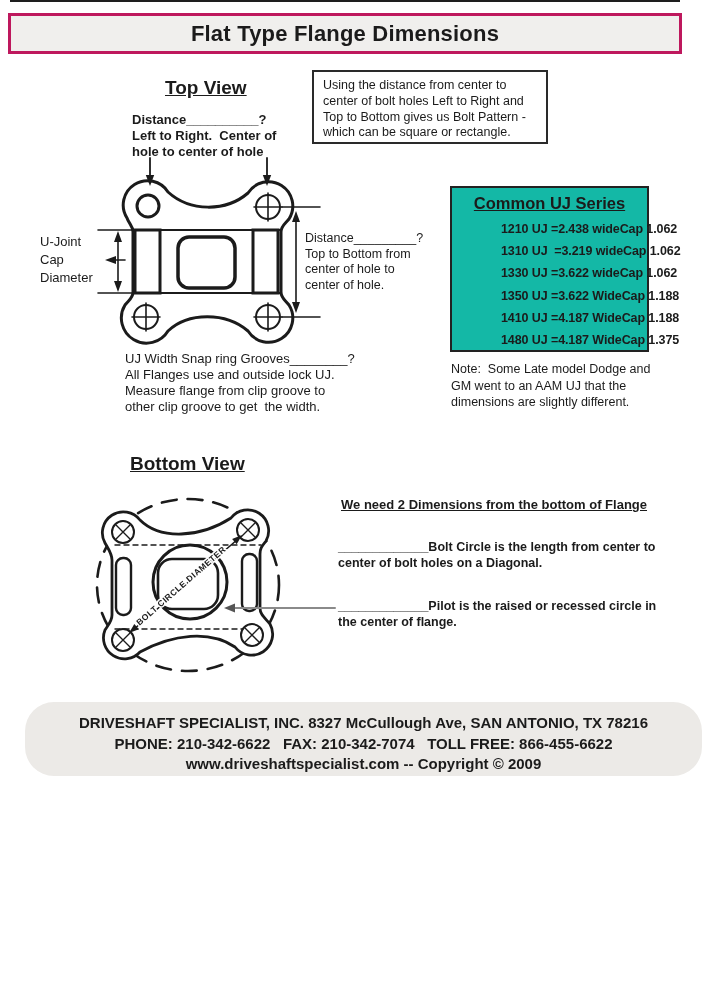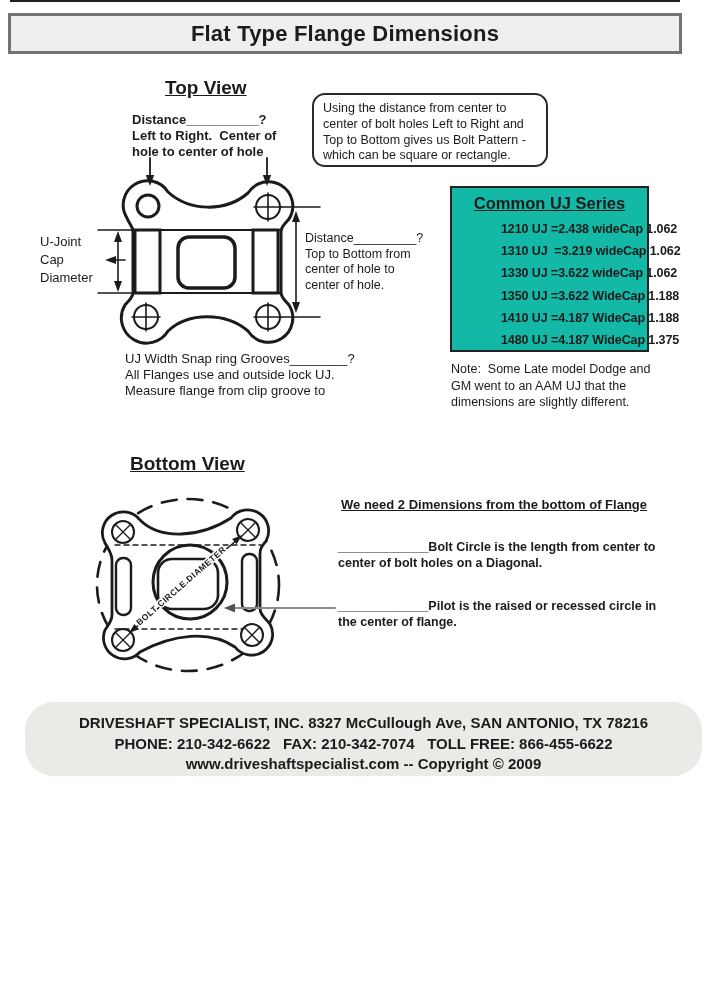--- a/index.html
+++ b/index.html
@@ -4,21 +4,21 @@
 <style>
   html,body{margin:0;padding:0;background:#fff;}
   .page{
     position:relative;width:725px;height:997px;background:#ffffff;
     font-family:"Liberation Sans", sans-serif;color:#1b1b1b;overflow:hidden;
   }
   .abs{position:absolute;}
   .line{white-space:pre;display:block;}
   .scanline{background:#1e1e1e;}
   .title-box{
-    box-sizing:border-box;border:3px solid #737373;background:#f0efed;
+    box-sizing:border-box;border:3px solid #be185d;background:#f0efed;
     text-align:center;font-weight:bold;font-size:22px;line-height:35px;
     letter-spacing:.2px;
   }
   .section-heading{font-weight:bold;font-size:19px;text-decoration:underline;}
   .body-text{font-size:13px;line-height:16px;}
   .small-text{font-size:12.5px;line-height:15.5px;}
   .info-box{
     box-sizing:border-box;border:2px solid #2a2a2a;background:#fff;
     padding:6px 9px;font-size:12.5px;line-height:15.8px;
   }
@@ -56,21 +56,21 @@
   </div>
 
   <div class="abs section-heading" style="left:165px;top:77px;">Top View</div>
 
   <div class="abs body-text" style="left:132px;top:112px;font-weight:bold;">
     <span class="line">Distance__________?</span>
     <span class="line">Left to Right.  Center of</span>
     <span class="line">hole to center of hole</span>
   </div>
 
-  <div class="abs info-box" style="left:312px;top:93px;width:236px;height:74px;border-radius:13px;">
+  <div class="abs info-box" style="left:312px;top:70px;width:236px;height:74px;">
     <span class="line">Using the distance from center to</span>
     <span class="line">center of bolt holes Left to Right and</span>
     <span class="line">Top to Bottom gives us Bolt Pattern -</span>
     <span class="line">which can be square or rectangle.</span>
   </div>
 
   <svg class="abs" style="left:30px;top:152px;" width="340" height="200" viewBox="0 0 340 200">
     <g stroke="#1b1b1b" fill="none" stroke-linecap="round">
 
       <path d="M 97,66 A 24 24 0 0 1 138,40 C 160,60 196,60 218,41
@@ -166,20 +166,21 @@
   <div class="abs small-text" style="left:451px;top:361px;line-height:16.5px;">
     <span class="line">Note:  Some Late model Dodge and</span>
     <span class="line">GM went to an AAM UJ that the</span>
     <span class="line">dimensions are slightly different.</span>
   </div>
 
   <div class="abs body-text" style="left:118px;top:351px;margin-left:7px;">
     <span class="line">UJ Width Snap ring Grooves________?</span>
     <span class="line">All Flanges use and outside lock UJ.</span>
     <span class="line">Measure flange from clip groove to</span>
+    <span class="line">other clip groove to get  the width.</span>
   </div>
 
   <div class="abs section-heading" style="left:130px;top:453px;">Bottom View</div>
 
   <svg class="abs" style="left:85px;top:488px;" width="260" height="195" viewBox="0 0 260 195">
     <g stroke="#1b1b1b" fill="none" stroke-linecap="round">
 
       <ellipse cx="103" cy="97" rx="91" ry="86" stroke-width="2.6" stroke-dasharray="15 11"></ellipse>
 
       <path d="M 20,55 A 21 21 0 0 1 55,32 C 75,52 115,50 146,30

